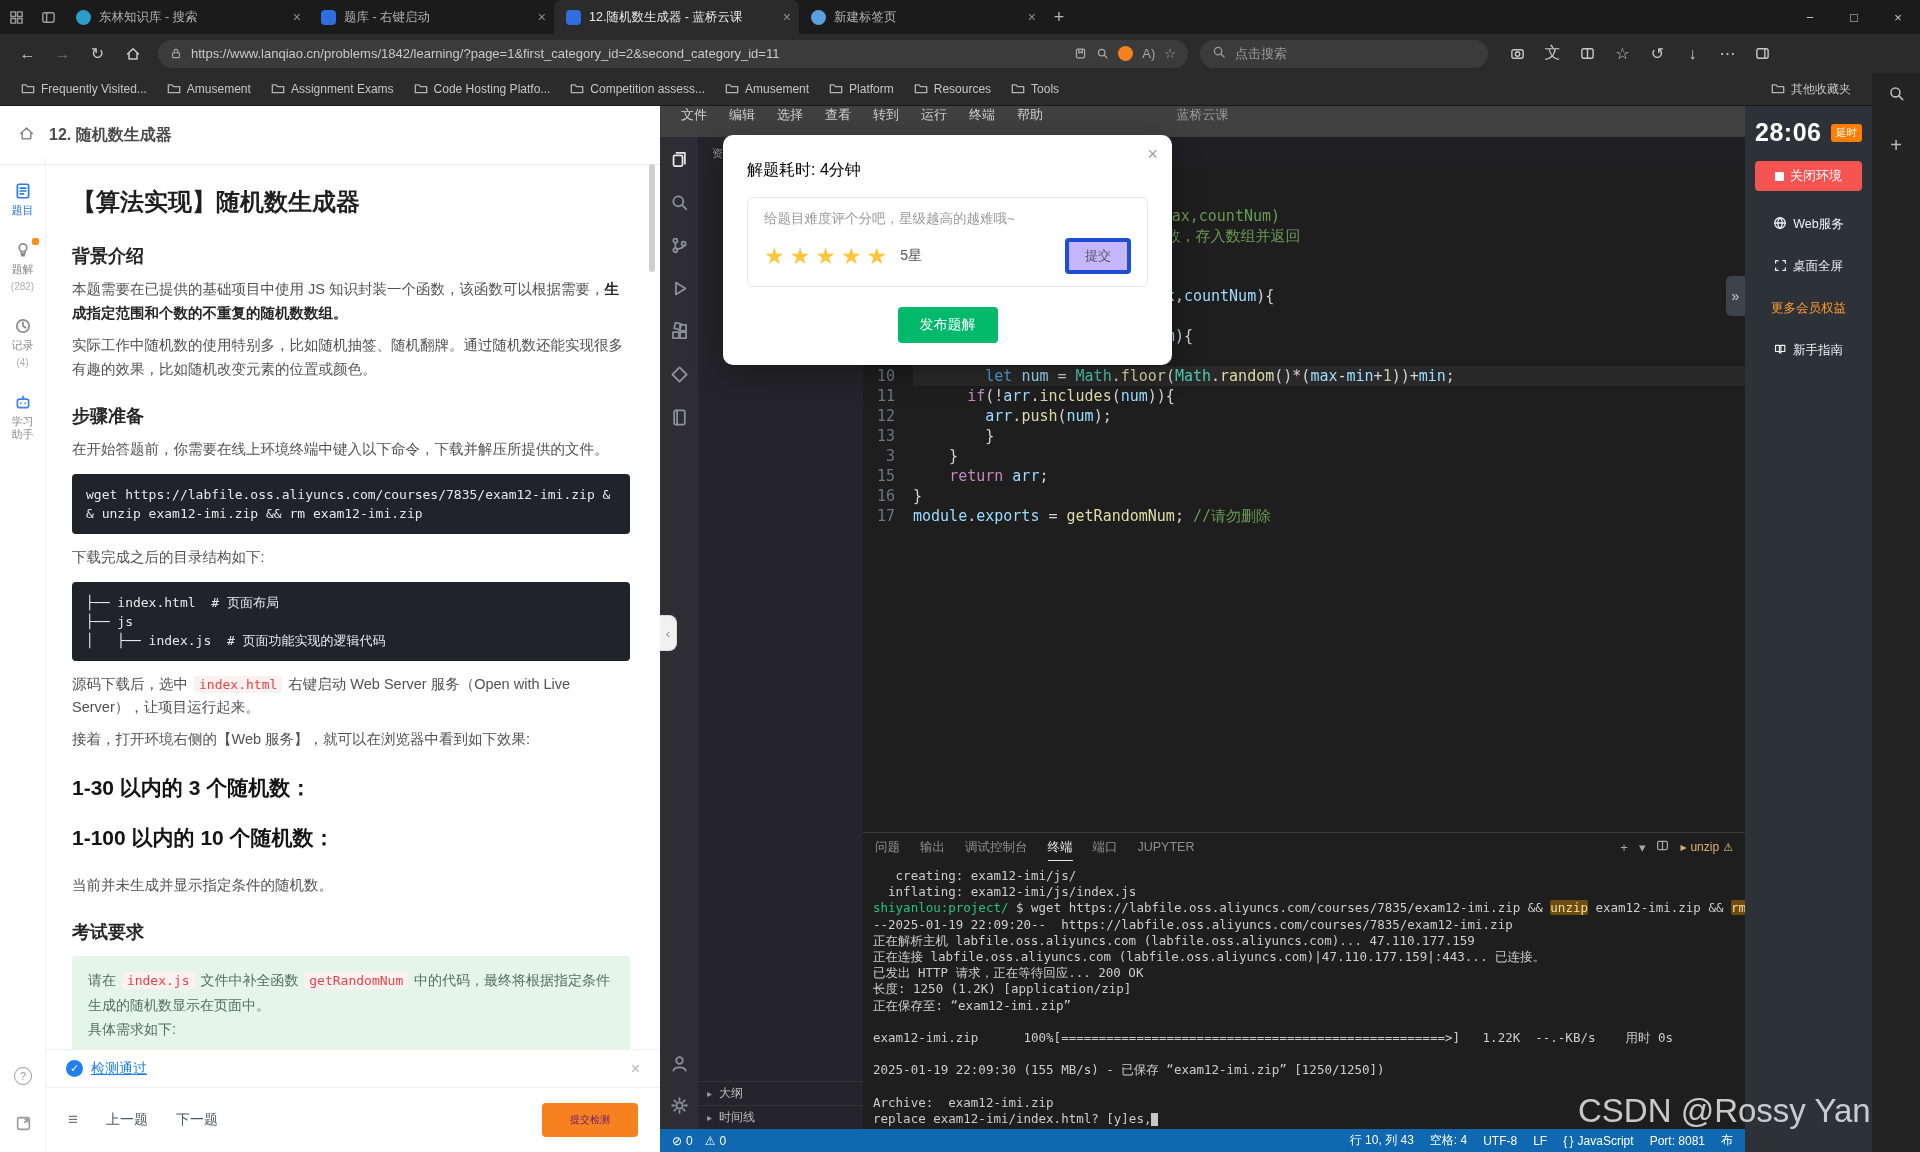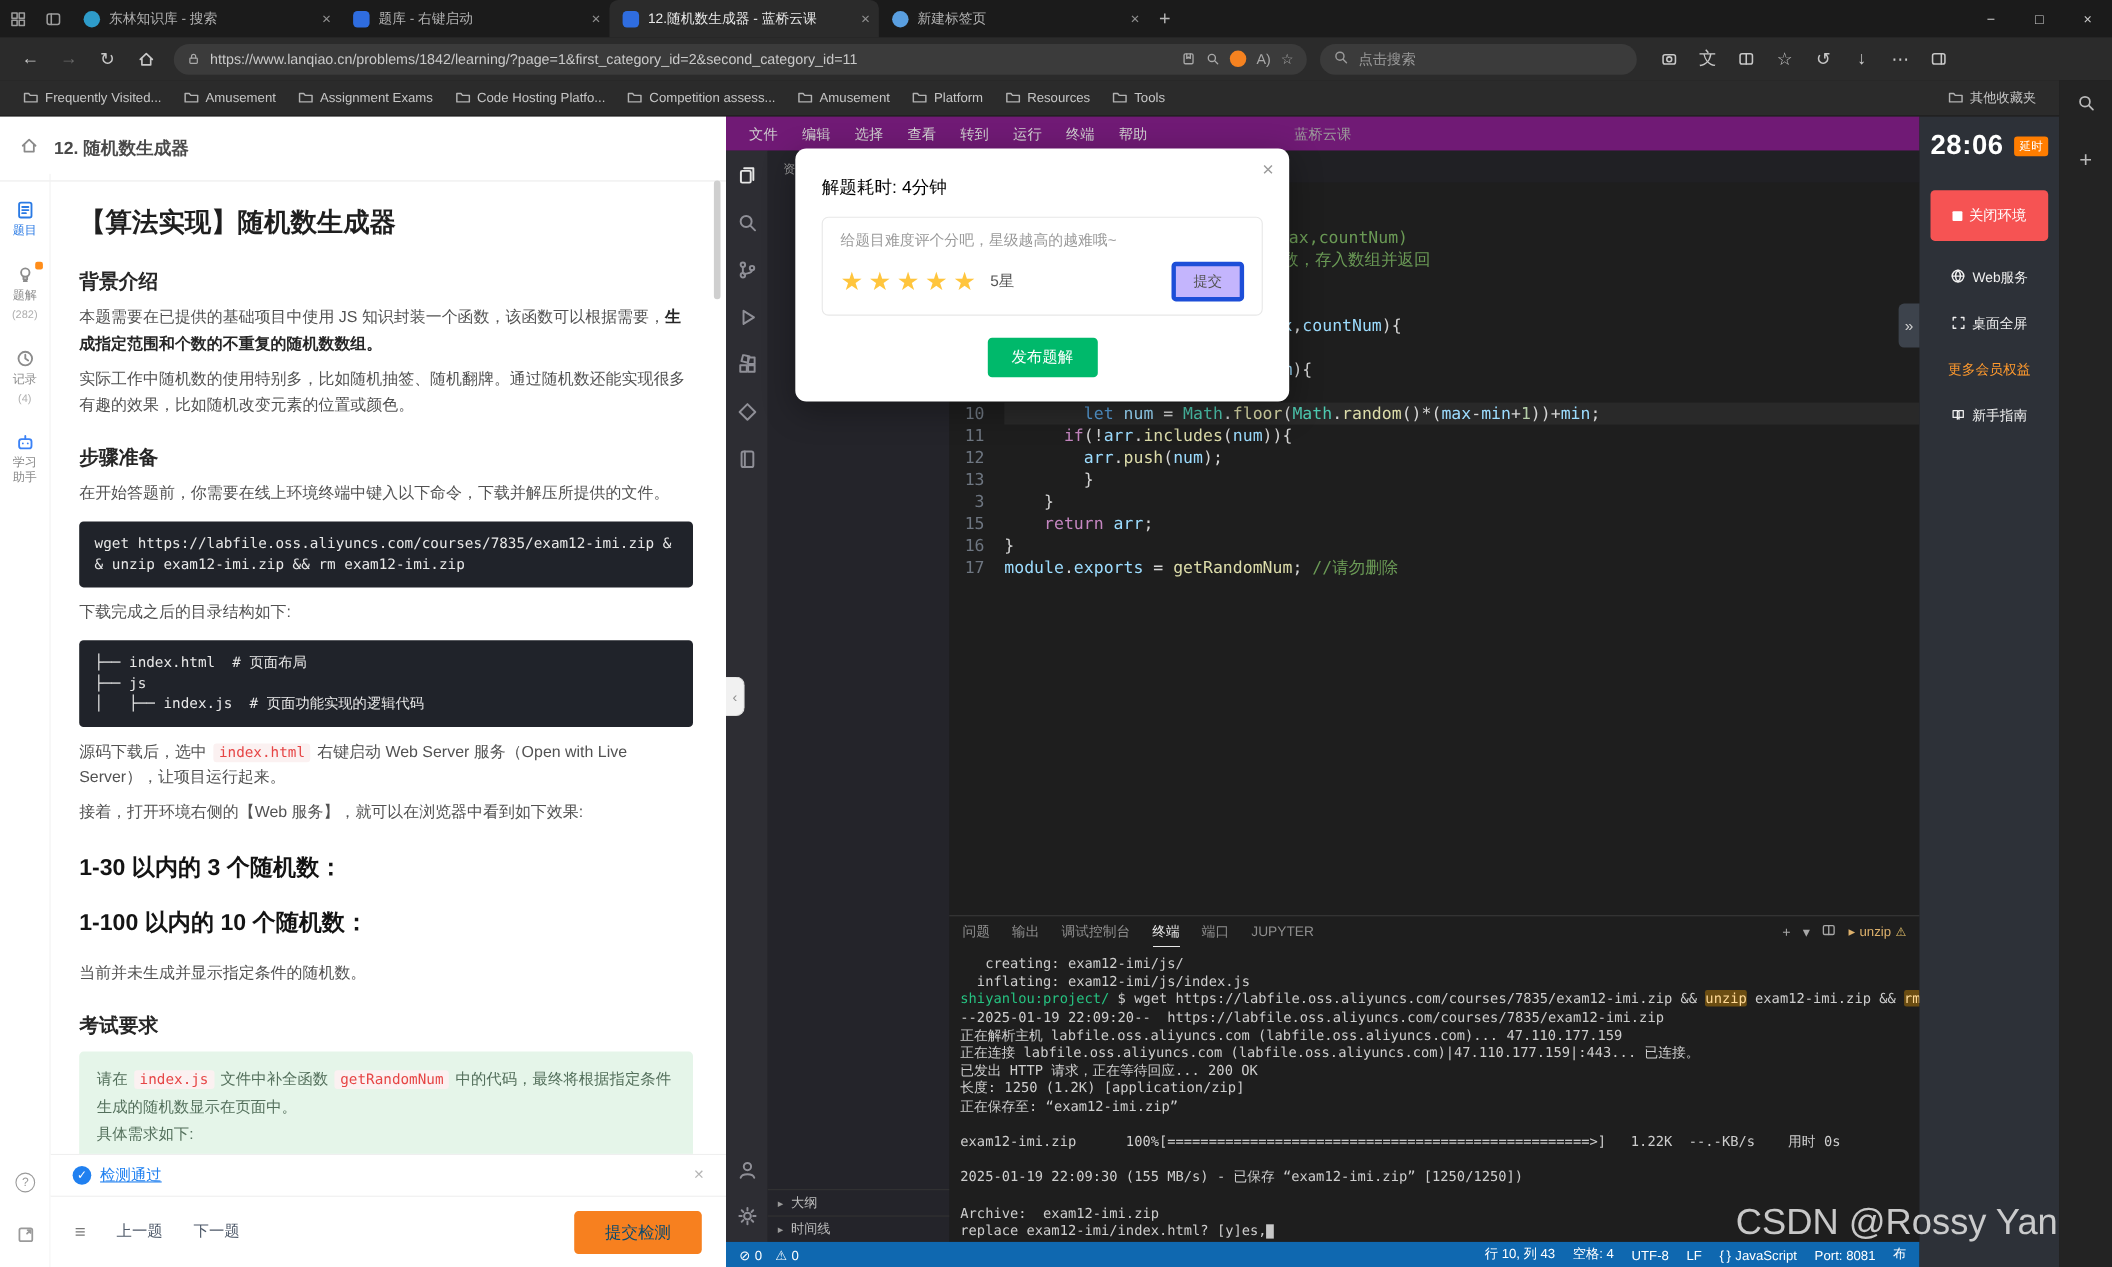--- a/index.html
+++ b/index.html
@@ -62,26 +62,26 @@
 .demoh{font-size:21px;font-weight:700;color:#141414;margin:22px 0}
 .greenbox{background:#e5f5e9;border-radius:4px;padding:12px 16px;margin:12px 0;font-size:14px;line-height:1.75;color:#54705c}
 .dscroll{position:absolute;right:5px;top:58px;width:6px;height:108px;background:#cfcfcf;border-radius:3px}
 .checkbar{position:absolute;left:46px;right:0;bottom:65px;height:38px;border-top:1px solid #efefef;display:flex;align-items:center;padding:0 20px;gap:8px;background:#fff}
 .checkbar .lbl{color:#2080f0;font-size:14px;text-decoration:underline}
 .checkbar .x{margin-left:auto;color:#b5b5b5;font-size:16px}
 .chkico{width:17px;height:17px;border-radius:50%;background:#2080f0;color:#fff;font-size:11px;display:flex;align-items:center;justify-content:center;flex:none}
 .docfooter{position:absolute;left:46px;right:0;bottom:0;height:65px;border-top:1px solid #efefef;display:flex;align-items:center;padding:0 22px;gap:28px;background:#fff}
 .docfooter .mico{color:#777;font-size:17px}
 .navbtn{font-size:14px;color:#4e5969}
-.submitbtn{margin-left:auto;background:#f7801f;color:#0c4a6e;font-size:15px;padding:10px 28px;border-radius:4px}
+.submitbtn{margin-left:auto;background:#f7801f;color:#701a75;font-size:10px;padding:10px 28px;border-radius:4px}
 .lcollapse{position:absolute;left:660px;top:615px;width:17px;height:36px;background:#f1f1f1;border:1px solid #dcdcdc;border-left:none;border-radius:0 8px 8px 0;display:flex;align-items:center;justify-content:center;color:#8f8f8f;font-size:13px;z-index:5}
 
 
 .vscode{position:absolute;left:660px;top:106px;width:1085px;bottom:0;background:#1e1e1e}
-.vsmenu{position:absolute;left:0;top:0;right:0;height:31px;background:#701a75;display:flex;align-items:center;padding-left:10px;color:#cfcfcf;font-size:13px}
+.vsmenu{position:absolute;left:0;top:0;right:0;height:31px;background:#404040;display:flex;padding-left:10px;color:#cfcfcf;font-size:13px}
 .vsmenu .mi{padding:0 11px}
 .vstitle{position:absolute;left:50%;transform:translateX(-50%);color:#9b9b9b}
 .vsbody{position:absolute;left:0;top:31px;right:0;bottom:23px}
 .activity{position:absolute;left:0;top:0;width:38px;bottom:0;background:#2d2d33;display:flex;flex-direction:column;align-items:center;padding-top:10px;gap:19px;color:#8f8f97}
 .ai{width:24px;height:24px;display:flex;align-items:center;justify-content:center}
 .ai.active{color:#e7e7e7}
 .act-bottom{position:absolute;bottom:12px;left:0;width:38px;display:flex;flex-direction:column;align-items:center;gap:18px;color:#8f8f97}
 .explorer{position:absolute;left:38px;top:0;width:165px;bottom:0;background:#24242a;color:#b8b8b8}
 .exp-title{padding:9px 14px;font-size:11px;color:#9a9a9a;letter-spacing:.5px}
 .exp-sec{position:absolute;left:0;right:0;height:24px;border-top:1px solid #333;display:flex;align-items:center;gap:7px;padding:0 9px;font-size:12px;color:#bcbcbc}
@@ -114,21 +114,21 @@
 .statusbar{position:absolute;left:0;right:0;bottom:0;height:23px;background:#0f68b0;color:#fff;display:flex;align-items:center;font-size:12px;padding:0 12px}
 .sb-left{display:flex;gap:12px;align-items:center}
 .sb-right{margin-left:auto;display:flex;gap:16px;align-items:center}
 .sb-it{display:flex;gap:4px;align-items:center;white-space:nowrap}
 
 
 .envbar{position:absolute;left:1745px;top:106px;width:127px;bottom:0;background:#2d3138;color:#e6e6e6;padding:12px 10px}
 .timerrow{display:flex;align-items:center}
 .timer{font-size:25px;font-weight:700;letter-spacing:.5px;color:#fff}
 .delay{margin-left:auto;background:#ff7d00;color:#fff;font-size:10.5px;padding:2px 5px;border-radius:3px}
-.stopbtn{margin-top:26px;height:46px;background:#f65353;border-radius:4px;color:#fff;font-size:13px;display:flex;align-items:center;justify-content:center;gap:6px}
+.stopbtn{margin-top:14px;height:30px;background:#f65353;border-radius:4px;color:#fff;font-size:13px;display:flex;align-items:center;justify-content:center;gap:6px}
 .stopbtn .sq{width:9px;height:9px;background:#fff;border-radius:1px}
 .envitem{margin-top:25px;display:flex;align-items:center;justify-content:center;gap:6px;font-size:12.5px;color:#f0f0f0}
 .envitem.vip{color:#ff9a2e}
 .vshandle{position:absolute;left:1726px;top:276px;width:19px;height:40px;background:#3d434c;border-radius:5px 0 0 5px;color:#d0d0d0;display:flex;align-items:center;justify-content:center;font-size:14px;z-index:6}
 
 
 .edgerail{position:absolute;left:1872px;top:73px;width:48px;bottom:0;background:#232323;display:flex;flex-direction:column;align-items:center;padding-top:12px;gap:28px;color:#b9b9b9}
 .edgerail .plus{font-size:20px}
 
 

